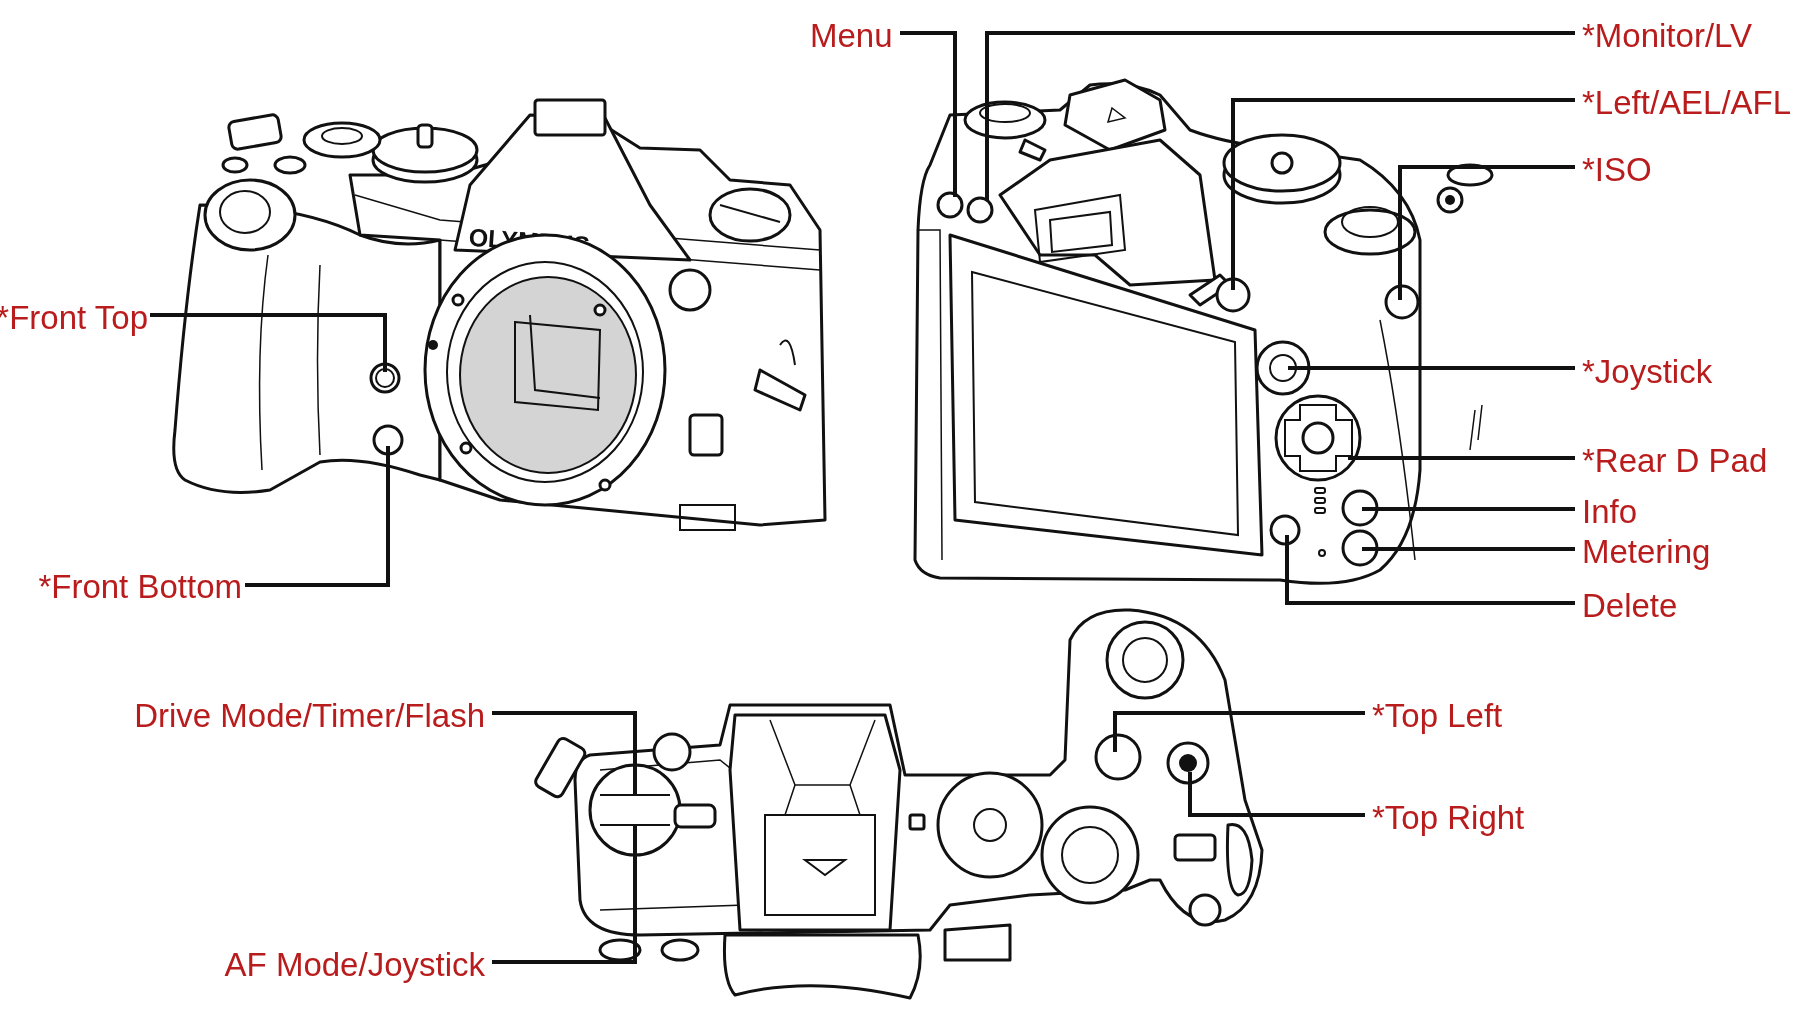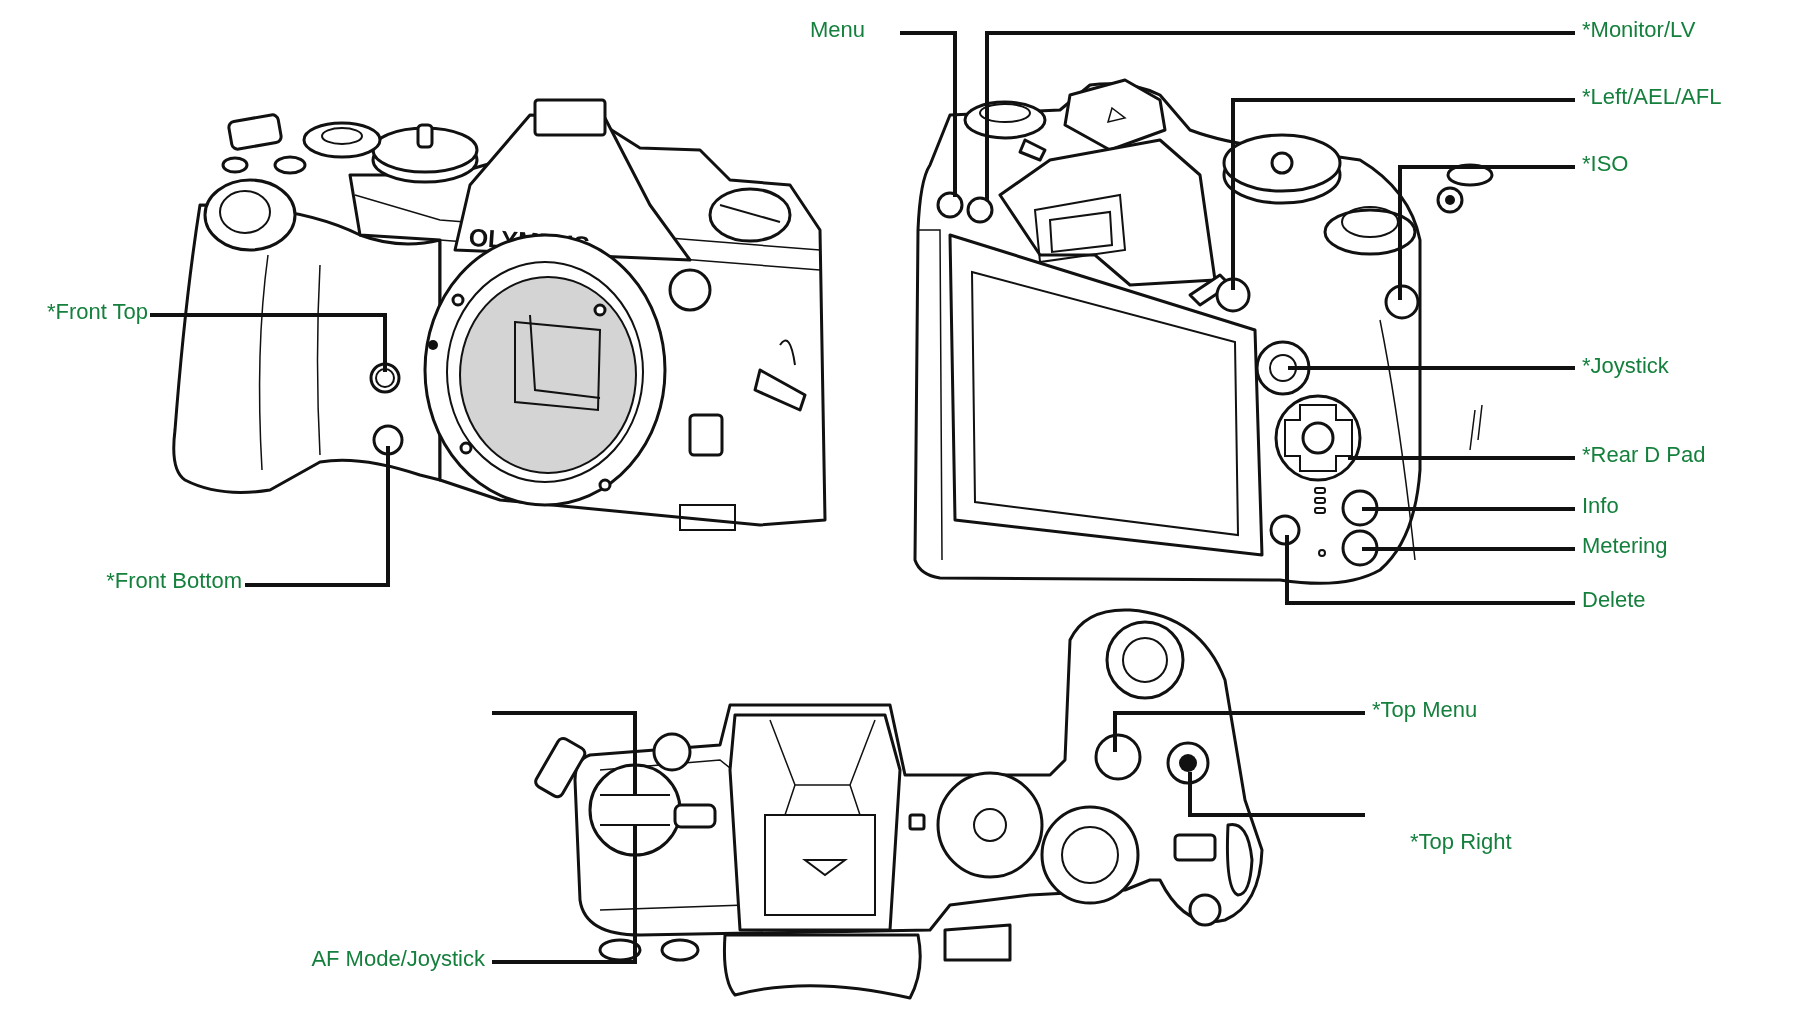--- a/index.html
+++ b/index.html
@@ -1,19 +1,19 @@
 <!DOCTYPE html>
 <html><head>
 <meta charset="utf-8">
 <style>
   html, body { margin:0; padding:0; background:#ffffff; }
   body { width:1800px; height:1029px; overflow:hidden; position:relative;
          font-family:"Liberation Sans", sans-serif; }
   #stage { position:absolute; left:0; top:0; width:1800px; height:1029px; }
-  .lbl { position:absolute; font-size:22px; color:#15803d; white-space:nowrap; line-height:1;text-align:center; }
+  .lbl { position:absolute; font-size:33px; color:#b91c1c; white-space:nowrap; line-height:1;text-align:center; }
   svg { position:absolute; left:0; top:0; }
   .ln { stroke:#111; stroke-width:4; fill:none; }
   .o { stroke:#111; stroke-width:3; fill:#fff; stroke-linejoin:round; }
   .o2 { stroke:#111; stroke-width:2; fill:none; }
   .ot { stroke:#111; stroke-width:1.5; fill:none; }
   .gray { fill:#d4d4d4; stroke:#111; stroke-width:2; }
   .logo { font-family:"Liberation Sans", sans-serif; font-weight:bold; font-size:25px; fill:#111; }
 </style>
 </head>
 <body>
@@ -193,17 +193,18 @@
 <div class="lbl" style="right:1558px; top:570px;margin-left:40px;">*Front Bottom</div>
 <div class="lbl" style="left:810px; top:19px;">Menu</div>
 <div class="lbl" style="left:1582px; top:19px;">*Monitor/LV</div>
 <div class="lbl" style="left:1582px; top:86px;">*Left/AEL/AFL</div>
 <div class="lbl" style="left:1582px; top:153px;">*ISO</div>
 <div class="lbl" style="left:1582px; top:355px;">*Joystick</div>
 <div class="lbl" style="left:1582px; top:444px;">*Rear D Pad</div>
 <div class="lbl" style="left:1582px; top:495px;">Info</div>
 <div class="lbl" style="left:1582px; top:535px;">Metering</div>
 <div class="lbl" style="left:1582px; top:589px;">Delete</div>
+<div class="lbl" style="right:1315px; top:699px;">Drive Mode/Timer/Flash</div>
 <div class="lbl" style="right:1315px; top:948px;">AF Mode/Joystick</div>
-<div class="lbl" style="left:1372px; top:699px;">*Top Menu</div>
-<div class="lbl" style="left:1372px; top:831px;margin-left:38px;">*Top Right</div>
+<div class="lbl" style="left:1372px; top:699px;">*Top Left</div>
+<div class="lbl" style="left:1372px; top:801px;">*Top Right</div>
 
 </div>
 
 </body></html>

